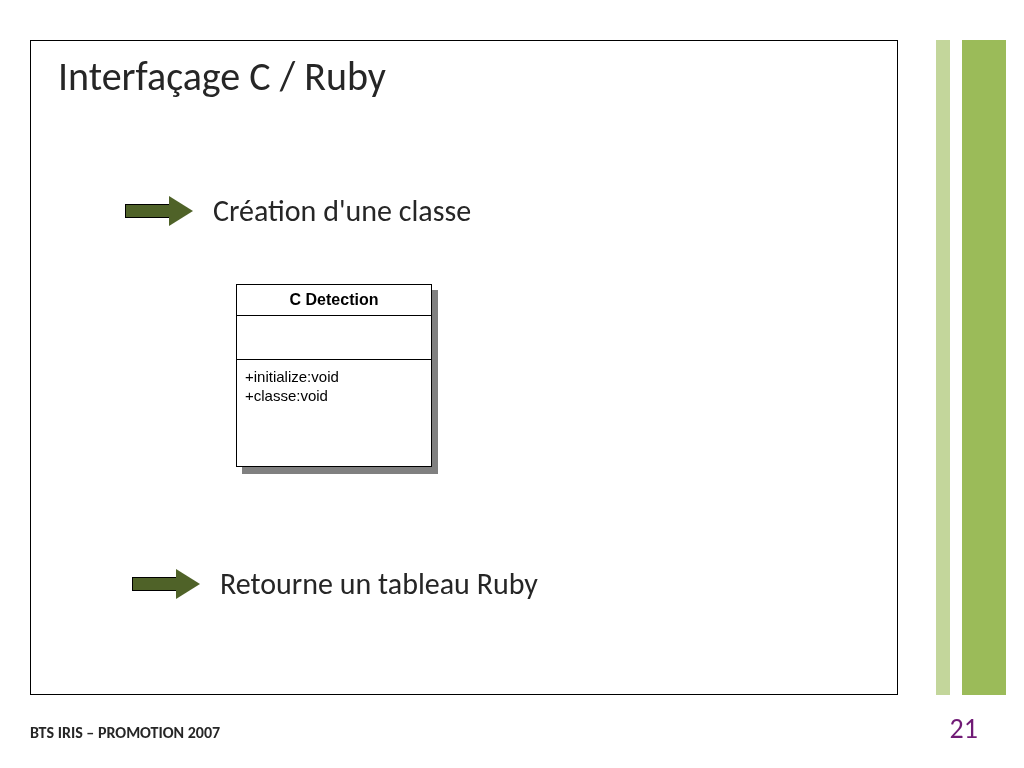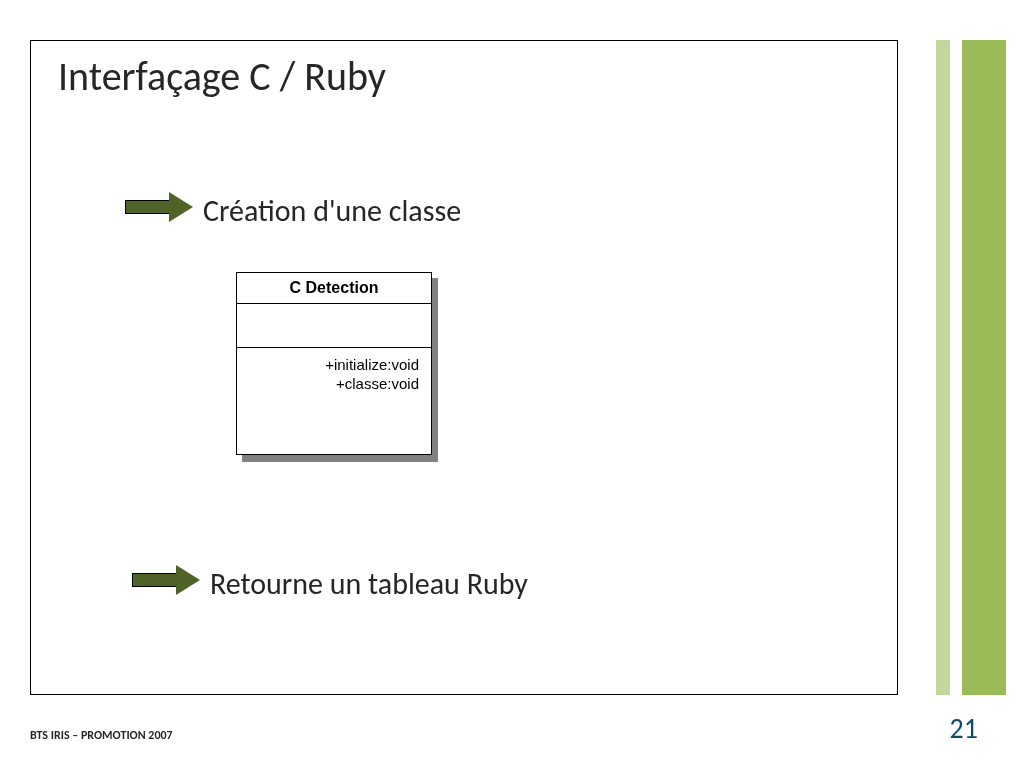--- a/index.html
+++ b/index.html
@@ -36,22 +36,22 @@
     position: absolute;
     left: 58px; top: 52px;
     font-size: 40px;
     color: #262626;
   }
 
   
   .bullet-row {
     position: absolute;
     display: flex;
-    align-items: flex-start;
-    gap: 6px;
+    align-items: center;
+    gap: 16px;
   }
   .bullet-1 { left: 125px; top: 192px; }
   .bullet-2 { left: 132px; top: 565px; }
 
   .arrow-icon {
     width: 72px; height: 30px;
     position: relative;
     flex: 0 0 72px;
   }
   .arrow-icon .shaft {
@@ -81,21 +81,21 @@
   }
 
   .bullet-text {
     font-size: 30px;
     color: #262626;
   }
 
   
   .uml {
     position: absolute;
-    left: 236px; top: 272px;
+    left: 236px; top: 284px;
     width: 196px;
   }
   .uml .shadow {
     position: absolute;
     left: 6px; top: 6px;
     width: 196px; height: 184px;
     background: #808080;
   }
   .uml-box {
     position: relative;
@@ -113,21 +113,20 @@
   }
   .uml-attrs {
     height: 44px;
     border-bottom: 1px solid #000;
   }
   .uml-ops {
     padding: 8px 12px 60px 8px;
     font-size: 15px;
     font-family: Arial, sans-serif;
     line-height: 1.25;
-    text-align: right;
   }
 
   
   .note {
     position: absolute;
     left: 440px; top: 296px;
     width: 210px;
   }
   .note .shadow {
     position: absolute;
@@ -162,29 +161,29 @@
     border-left: 1px solid #000;
     border-bottom: 1px solid #000;
     background: #ffff00;
     clip-path: polygon(0 0, 0 100%, 100% 100%);
   }
 
   
   .footer-left {
     position: absolute;
     left: 30px; bottom: 26px;
-    font-size: 12px;
+    font-size: 16px;
     font-weight: bold;
     color: #262626;
   }
   .footer-right {
     position: absolute;
     right: 46px; bottom: 22px;
     font-size: 28px;
-    color: #0c4a6e;
+    color: #701a75;
   }
 </style>
 </head>
 <body>
 
 <div class="slide">
 
   <div class="strip-inner"></div>
   <div class="strip-outer"></div>
 

